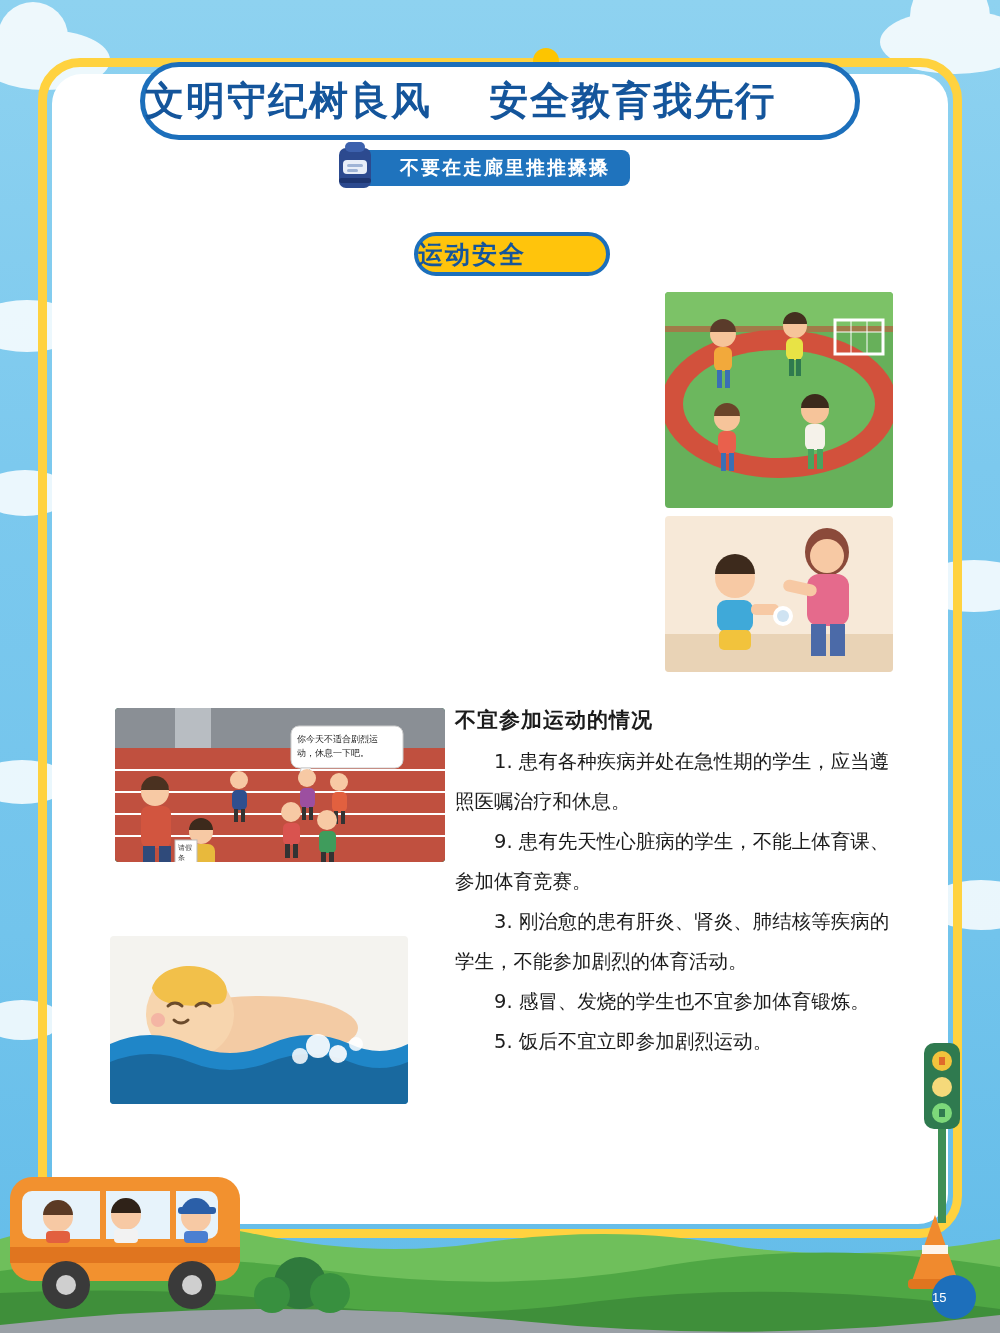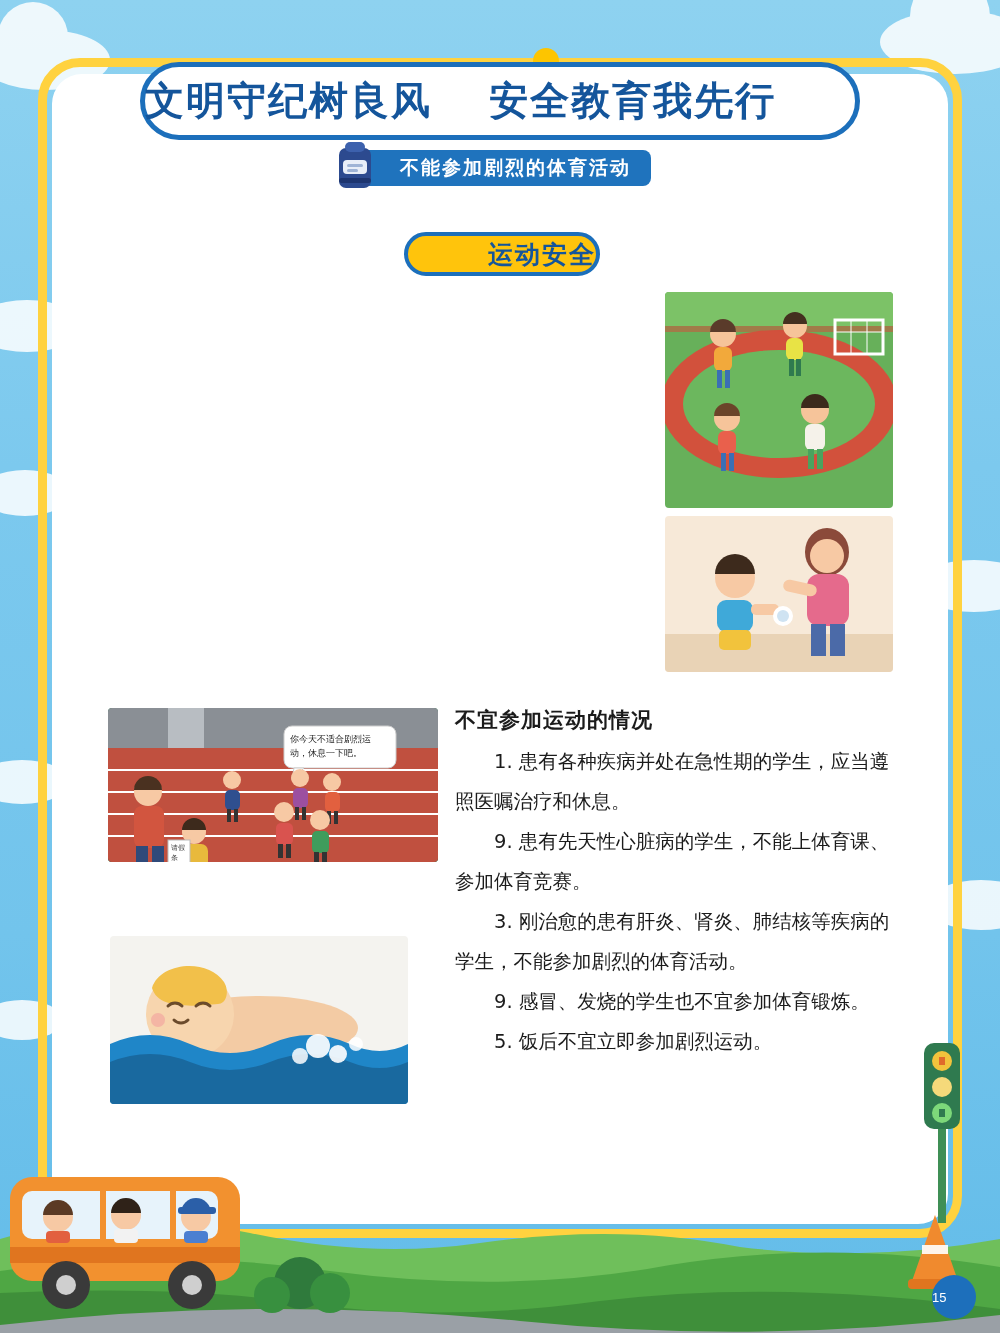--- a/index.html
+++ b/index.html
@@ -121,31 +121,31 @@
     width: 26px;
     height: 26px;
     background: #fdc500;
     border-radius: 50%;
     z-index: 5;
   }
 
   
   .section-pill {
     position: absolute;
-    left: 404px;
+    left: 414px;
     top: 232px;
     width: 196px;
     height: 44px;
     background: #ffc40c;
     border: 4px solid #1c6fbb;
     border-radius: 22px;
     box-sizing: border-box;
     display: flex;
     align-items: center;
-    justify-content: flex-end;
+    justify-content: flex-start;
     z-index: 6;
   }
   .section-pill .label {
     font-family: "DejaVu Sans", sans-serif;
     font-size: 25px;
     font-weight: bold;
     color: #14559b;
     letter-spacing: 2px;
   }
 
@@ -169,21 +169,21 @@
   .block-right { left: 455px; top: 700px; width: 438px; }
 
   
   .img {
     position: absolute;
     border-radius: 4px;
     overflow: hidden;
   }
   .img-track { left: 665px; top: 292px; width: 228px; height: 216px; }
   .img-nurse { left: 665px; top: 516px; width: 228px; height: 156px; }
-  .img-race  { left: 108px; top: 708px; width: 330px; height: 154px; text-align: center; }
+  .img-race  { left: 115px; top: 708px; width: 330px; height: 154px; text-align: center; }
   .img-swim  { left: 110px; top: 936px; width: 298px; height: 168px; }
 
   
   .ground {
     position: absolute;
     left: 0;
     bottom: 0;
     width: 1000px;
     height: 190px;
     z-index: 3;
@@ -250,21 +250,21 @@
   <svg class="bag-icon" viewBox="0 0 44 52">
     <rect x="6" y="8" width="32" height="40" rx="7" fill="#2c4a8f"></rect>
     <rect x="12" y="2" width="20" height="10" rx="5" fill="#3d61ad"></rect>
     <rect x="10" y="20" width="24" height="14" rx="4" fill="#e8eef8"></rect>
     <rect x="14" y="24" width="16" height="3" rx="1.5" fill="#9fb4d6"></rect>
     <rect x="14" y="29" width="11" height="3" rx="1.5" fill="#9fb4d6"></rect>
     <rect x="6" y="38" width="32" height="5" rx="2.5" fill="#1d3570"></rect>
   </svg>
 
   <div class="subtitle-pill">
-    <span>不能参加剧烈的体育活动</span>
+    <span>不要在走廊里推推搡搡</span>
   </div>
 
   <div class="section-pill">
     <span class="label">运动安全</span>
   </div>
 
 
   <div class="col-text block-right">
     <div class="heading">不宜参加运动的情况</div>
     <div class="para">1. 患有各种疾病并处在急性期的学生，应当遵照医嘱治疗和休息。</div>

